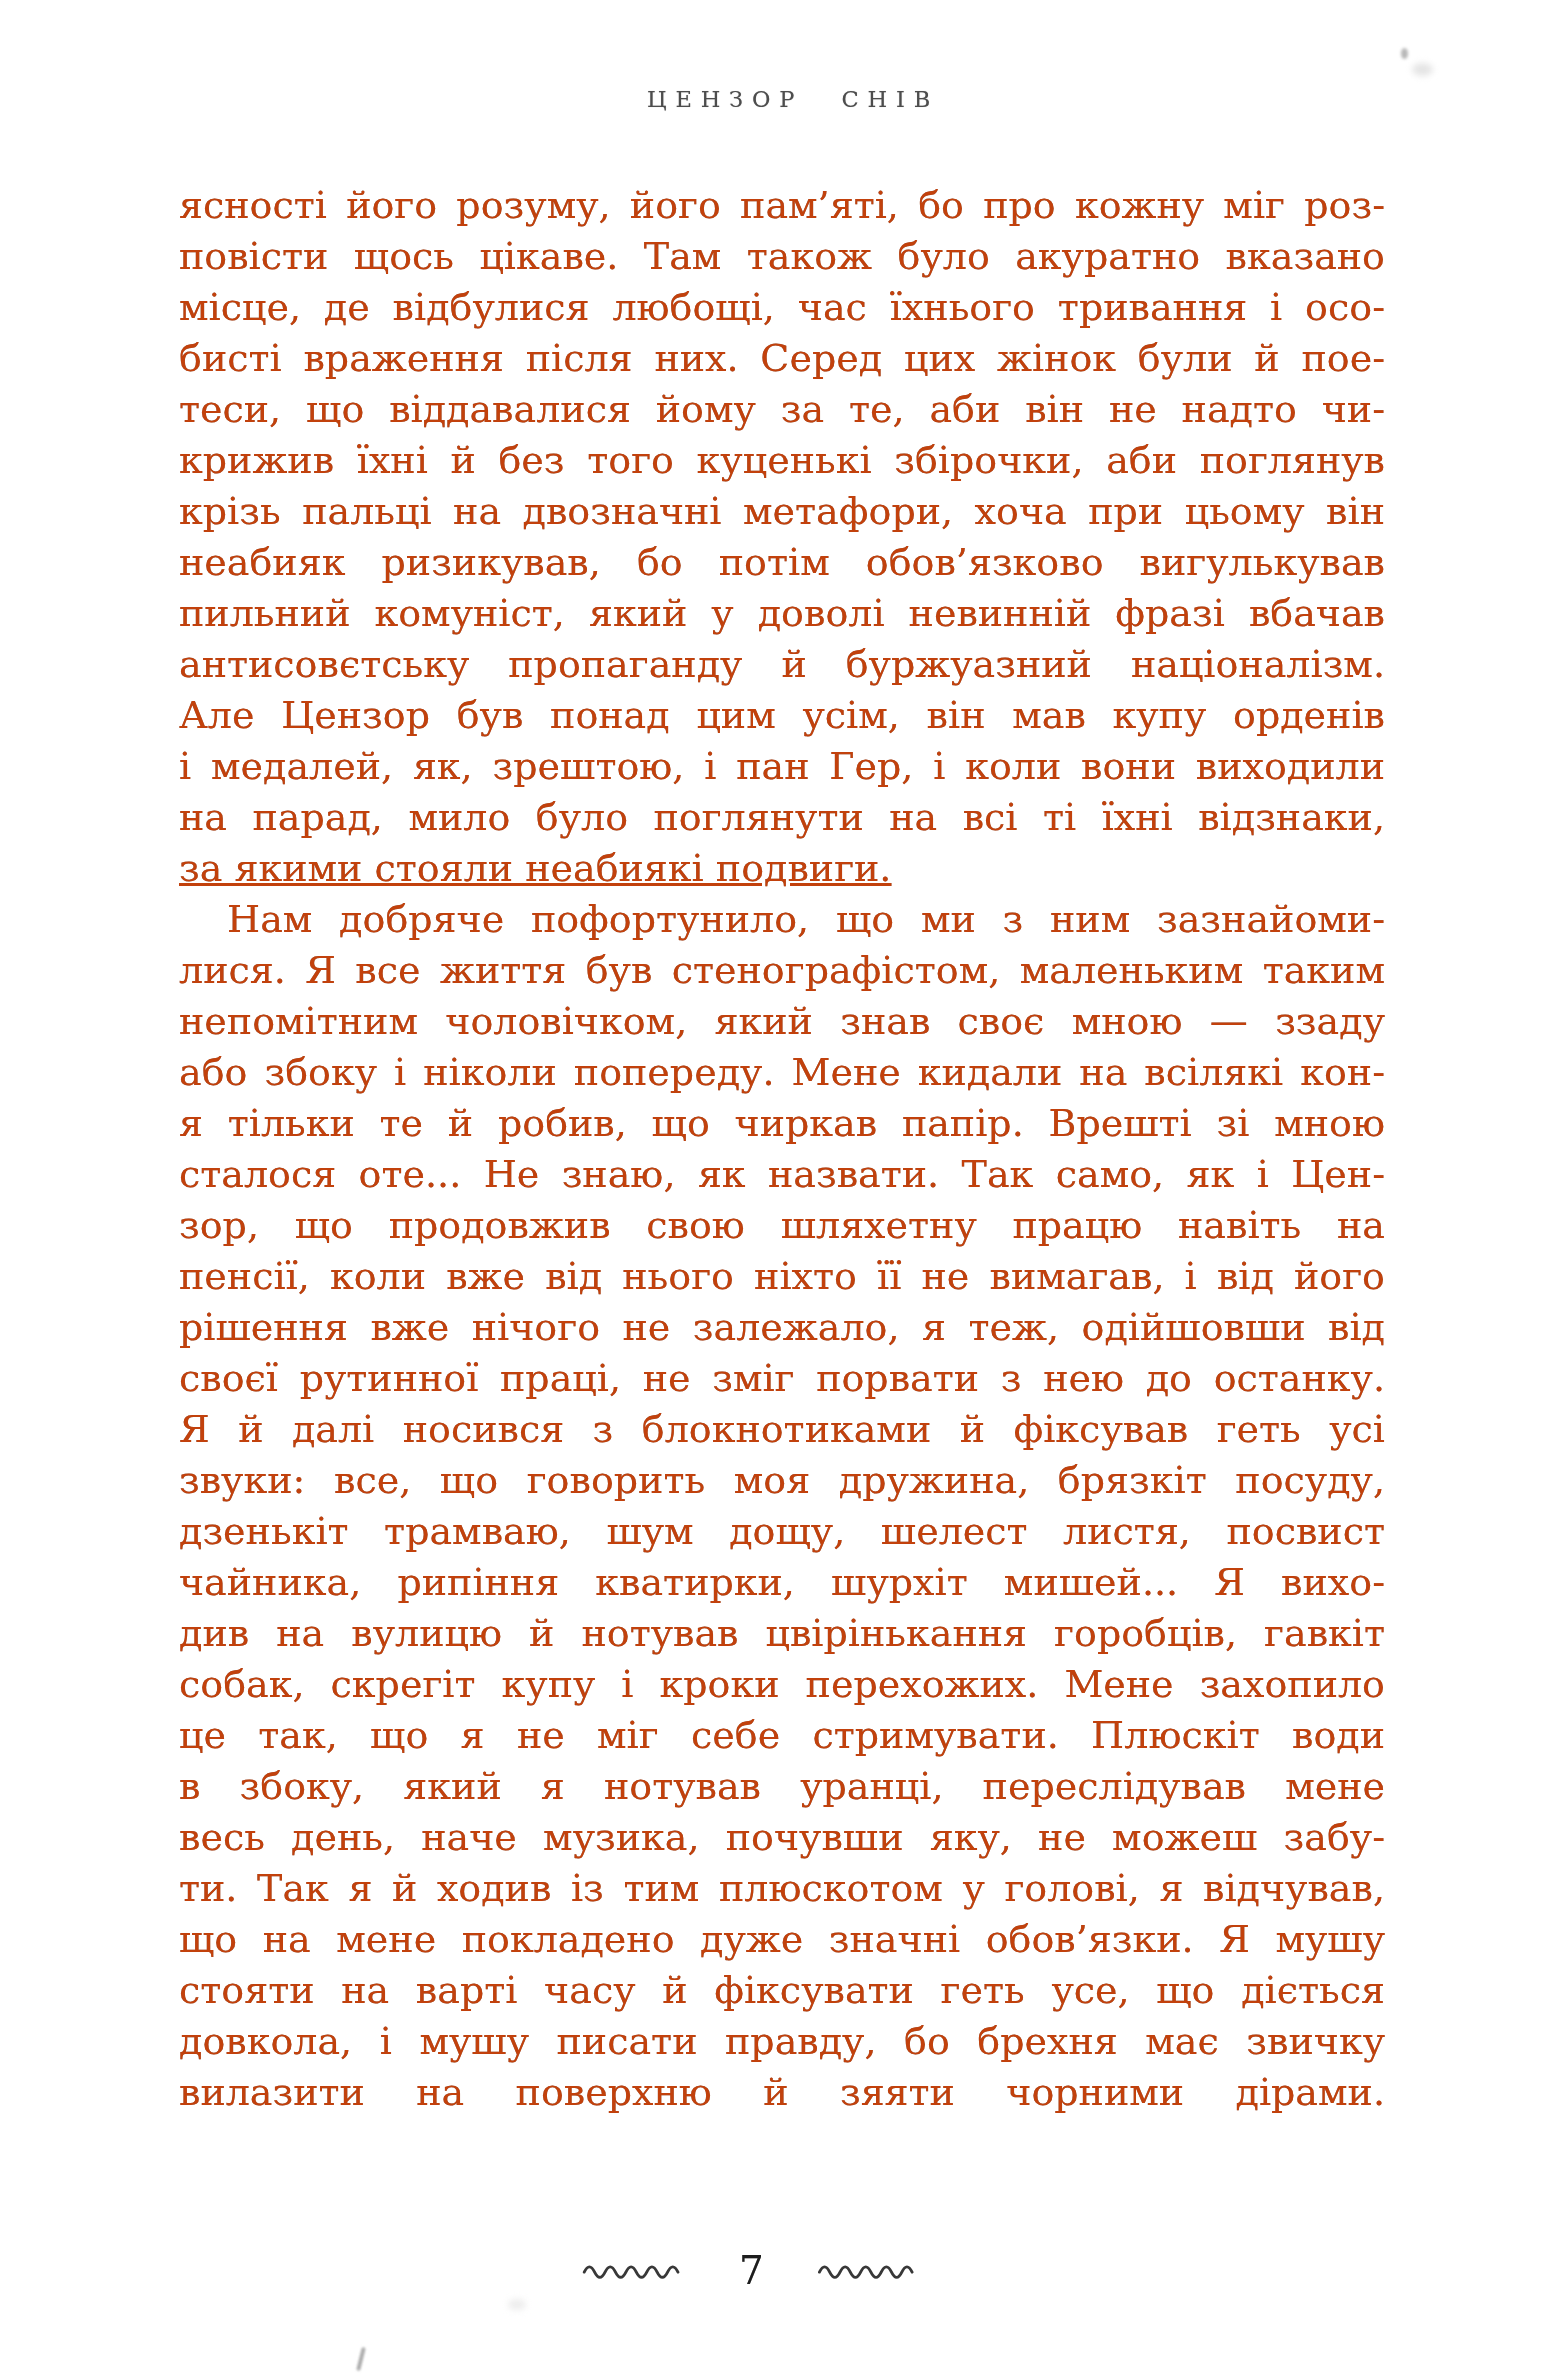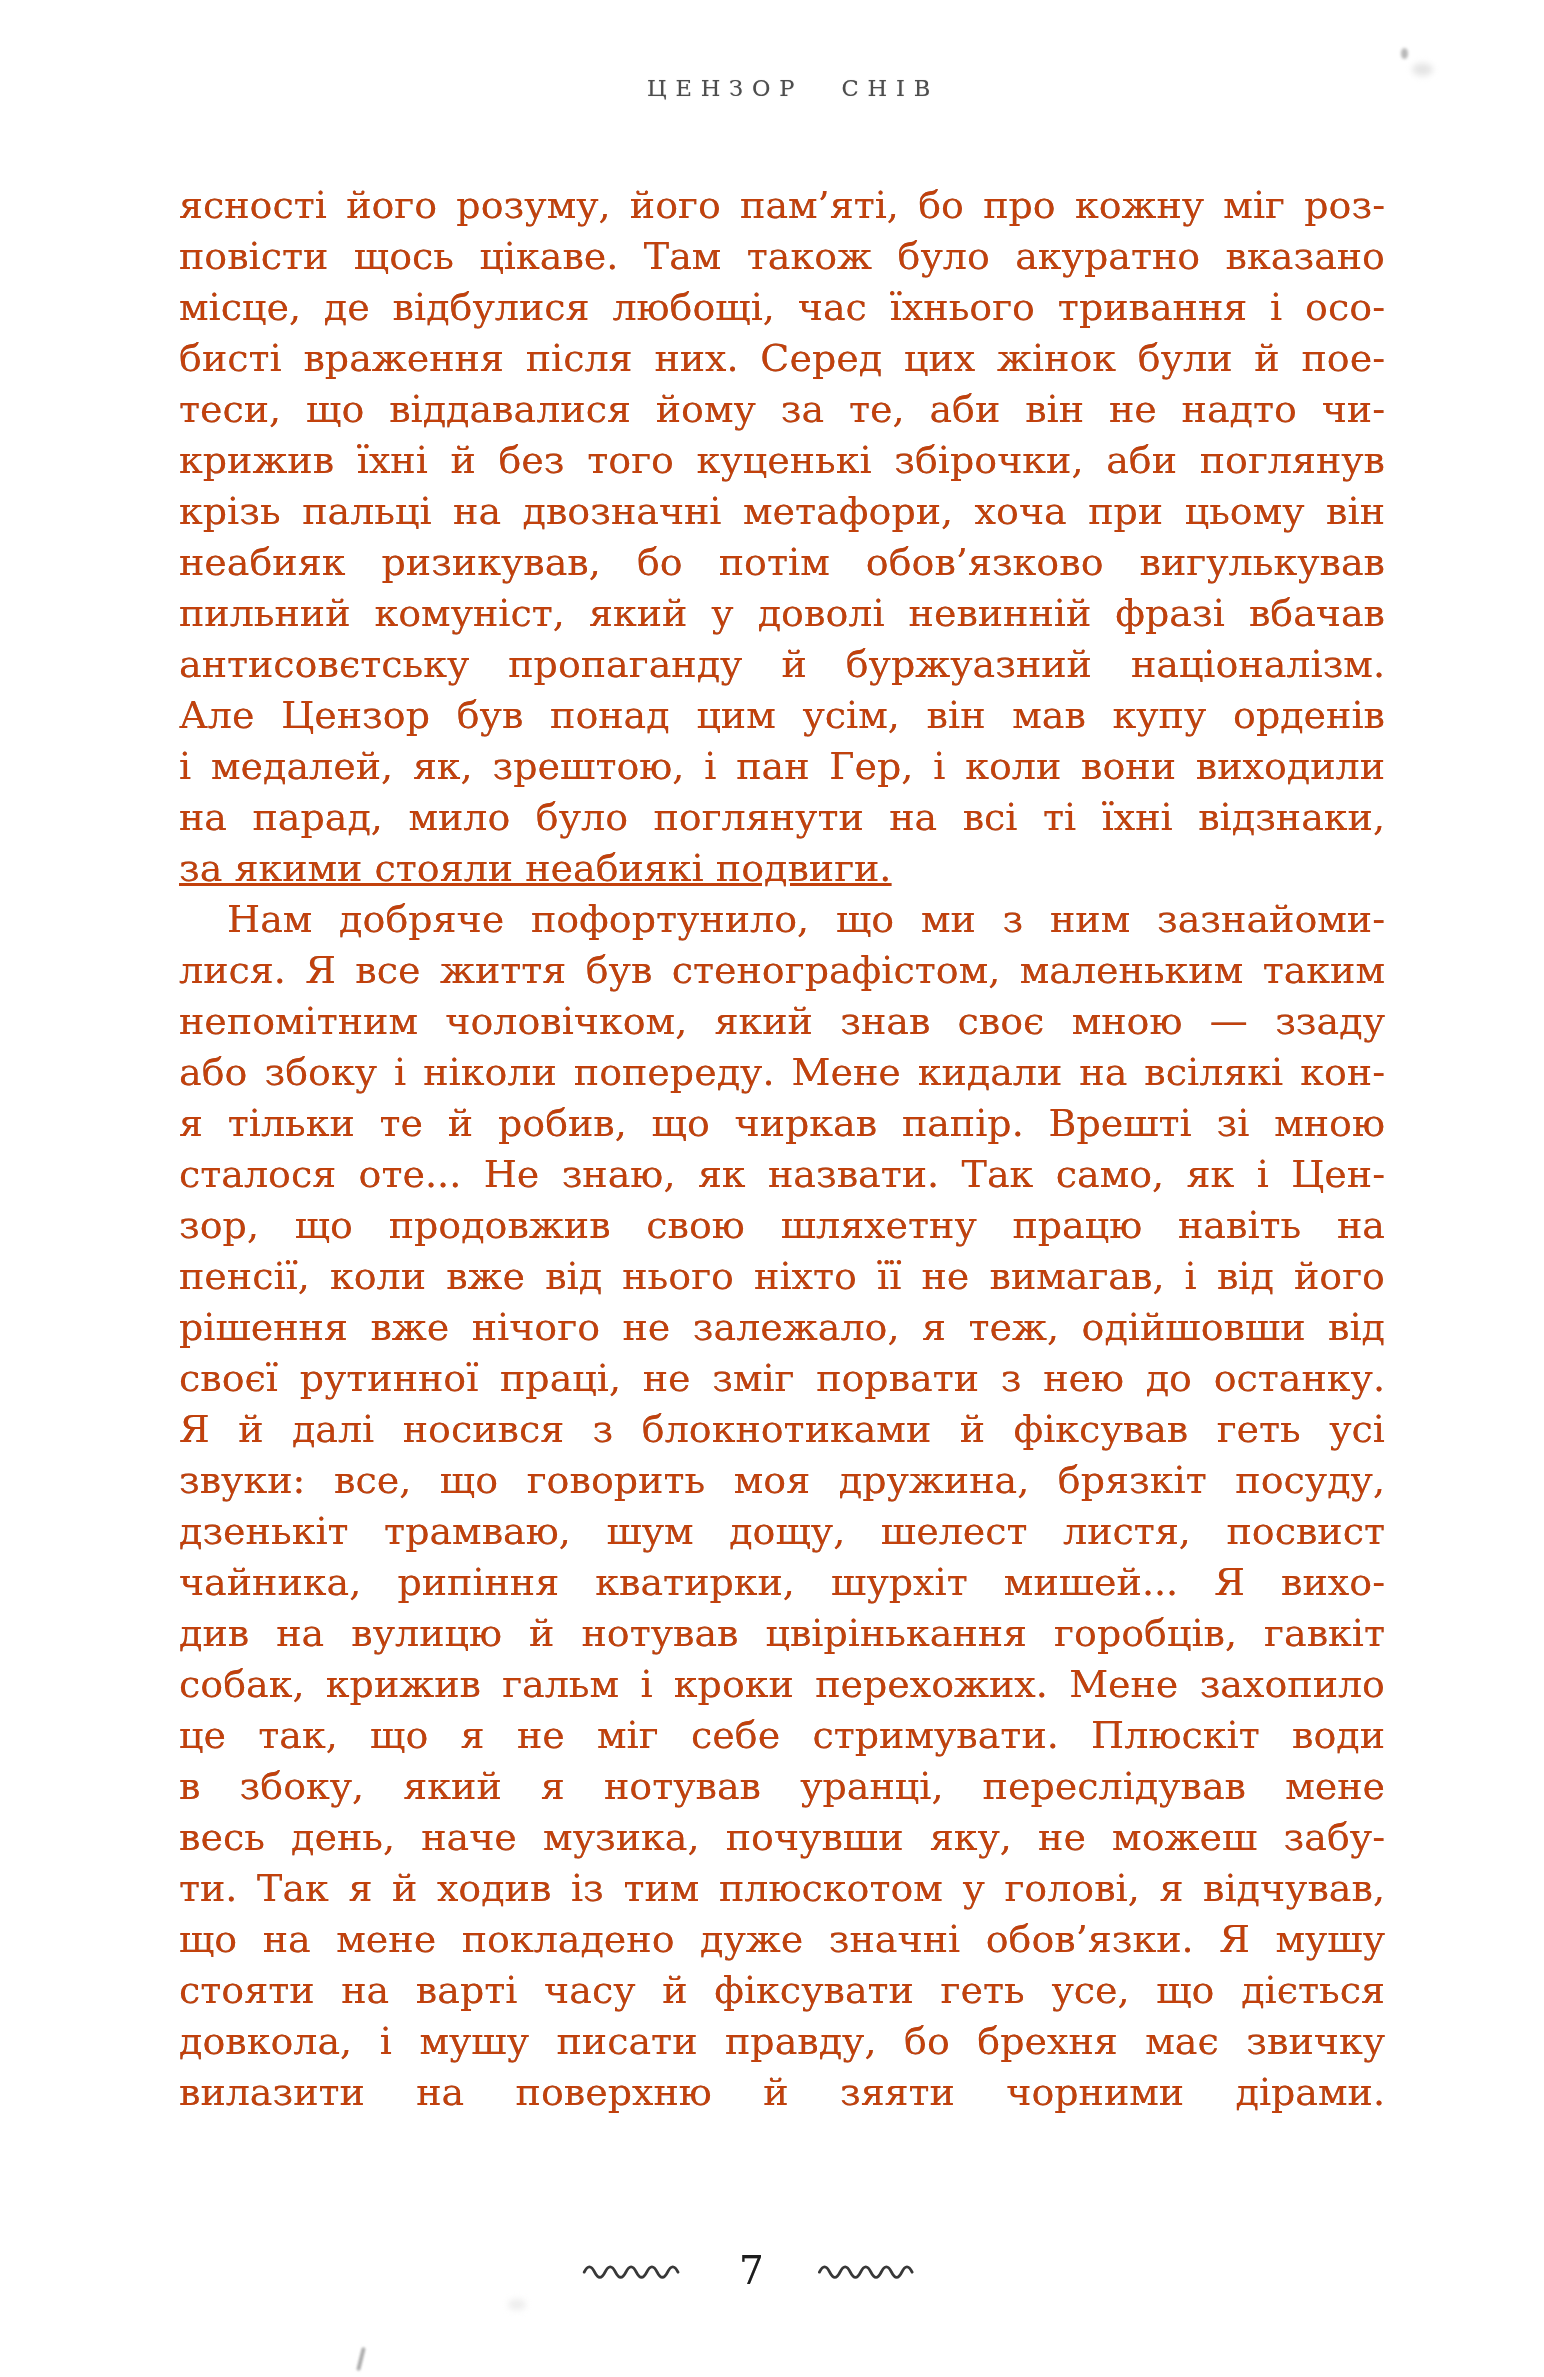--- a/index.html
+++ b/index.html
@@ -10,21 +10,21 @@
   .page {
     position: relative;
     width: 1544px;
     height: 2377px;
     background: #ffffff;
     overflow: hidden;
     font-family: "DejaVu Serif", "Liberation Serif", serif;
   }
   .running-head {
     position: absolute;
-    top: 75px;
+    top: 86px;
     left: 190px;
     width: 1206px;
     text-align: center;
     font-size: 22.5px;
     line-height: 27px;
     letter-spacing: 8.8px;
     word-spacing: 22.5px;
     color: #4d4d4d;
     text-shadow: 0 0 0.8px rgba(80,80,80,0.45);
   }
@@ -132,21 +132,21 @@
       <div class="line">сталося оте... Не знаю, як назвати. Так само, як і Цен-</div>
       <div class="line">зор, що продовжив свою шляхетну працю навіть на</div>
       <div class="line">пенсії, коли вже від нього ніхто її не вимагав, і від його</div>
       <div class="line">рішення вже нічого не залежало, я теж, одійшовши від</div>
       <div class="line">своєї рутинної праці, не зміг порвати з нею до останку.</div>
       <div class="line">Я й далі носився з блокнотиками й фіксував геть усі</div>
       <div class="line">звуки: все, що говорить моя дружина, брязкіт посуду,</div>
       <div class="line">дзенькіт трамваю, шум дощу, шелест листя, посвист</div>
       <div class="line">чайника, рипіння кватирки, шурхіт мишей... Я вихо-</div>
       <div class="line">див на вулицю й нотував цвірінькання горобців, гавкіт</div>
-      <div class="line">собак, крижив гальм і кроки перехожих. Мене захопило</div>
+      <div class="line">собак, скрегіт купу і кроки перехожих. Мене захопило</div>
       <div class="line">це так, що я не міг себе стримувати. Плюскіт води</div>
       <div class="line">в збоку, який я нотував уранці, переслідував мене</div>
       <div class="line">весь день, наче музика, почувши яку, не можеш забу-</div>
       <div class="line">ти. Так я й ходив із тим плюскотом у голові, я відчував,</div>
       <div class="line">що на мене покладено дуже значні обов’язки. Я мушу</div>
       <div class="line">стояти на варті часу й фіксувати геть усе, що діється</div>
       <div class="line">довкола, і мушу писати правду, бо брехня має звичку</div>
       <div class="line">вилазити на поверхню й зяяти чорними дірами.</div>
     </div>
 

